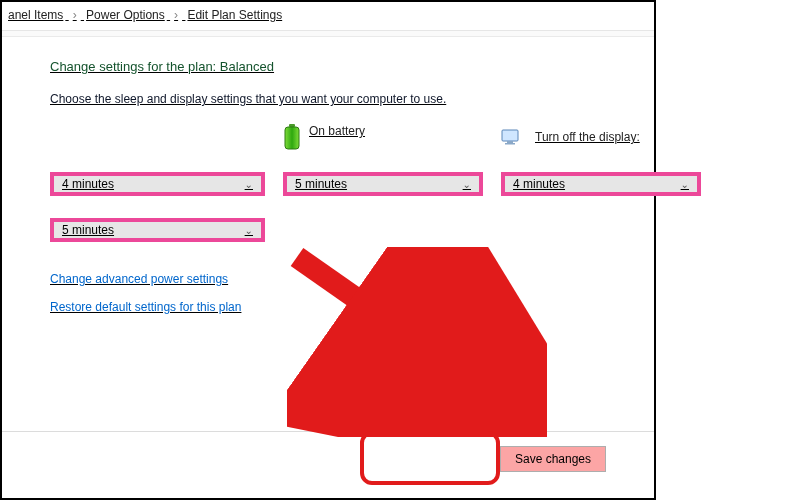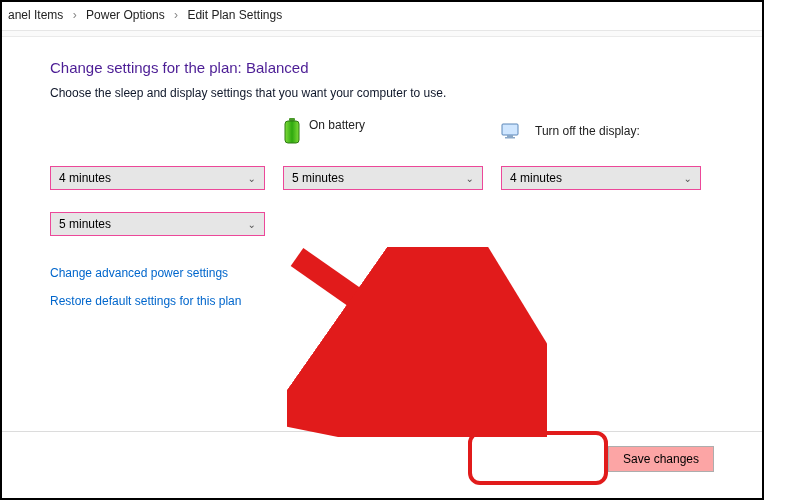--- a/index.html
+++ b/index.html
@@ -7,46 +7,47 @@
       font-family: "Segoe UI", Tahoma, sans-serif;
       font-size: 12px;
       background: #fff;
       width: 800px;
       height: 500px;
       overflow: hidden;
       position: relative;
     }
     .frame {
       border: 2px solid #000;
-      width: 764px;
+      width: 656px;
       height: 500px;
       position: relative;
       background: #fff;
+      text-decoration: underline;
     }
     .breadcrumb {
       padding: 6px 8px 8px 4px;
       font-size: 12px;
       color: #222;
       border-bottom: 1px solid #e6e6e6;
     }
     .breadcrumb .crumb { margin: 0 2px; }
     .chev { color: #888; margin: 0 4px; }
     .underbar {
       height: 6px;
       border-bottom: 1px solid #eaeaea;
       background: #fafafa;
     }
     .content {
       padding: 22px 48px 0 48px;
     }
     h1.page-title {
-      color: #4c1d95;
+      color: #14532d;
       font-weight: 400;
-      font-size: 15px;
-      margin-bottom: 10px;
+      font-size: 13px;
+      margin-bottom: 18px;
     }
     .subtitle {
       font-size: 12px;
       color: #0f172a;
       margin-bottom: 18px;
     }
     .grid {
       display: grid;
       grid-template-columns: 215px 200px 200px;
       column-gap: 18px;
@@ -64,21 +65,21 @@
       display: flex;
       align-items: center;
       gap: 16px;
       font-size: 12px;
       color: #222;
     }
     .dropdown {
       width: 100%;
       height: 24px;
       background: #e6e6e6;
-      border: 1px solid #ec4899;
+      border: 4px solid #ec4899;
       display: flex;
       align-items: center;
       justify-content: space-between;
       padding: 0 8px;
       font-size: 12px;
       cursor: pointer;
     }
     .dropdown .chevdn {
       color: #555;
       font-size: 10px;

